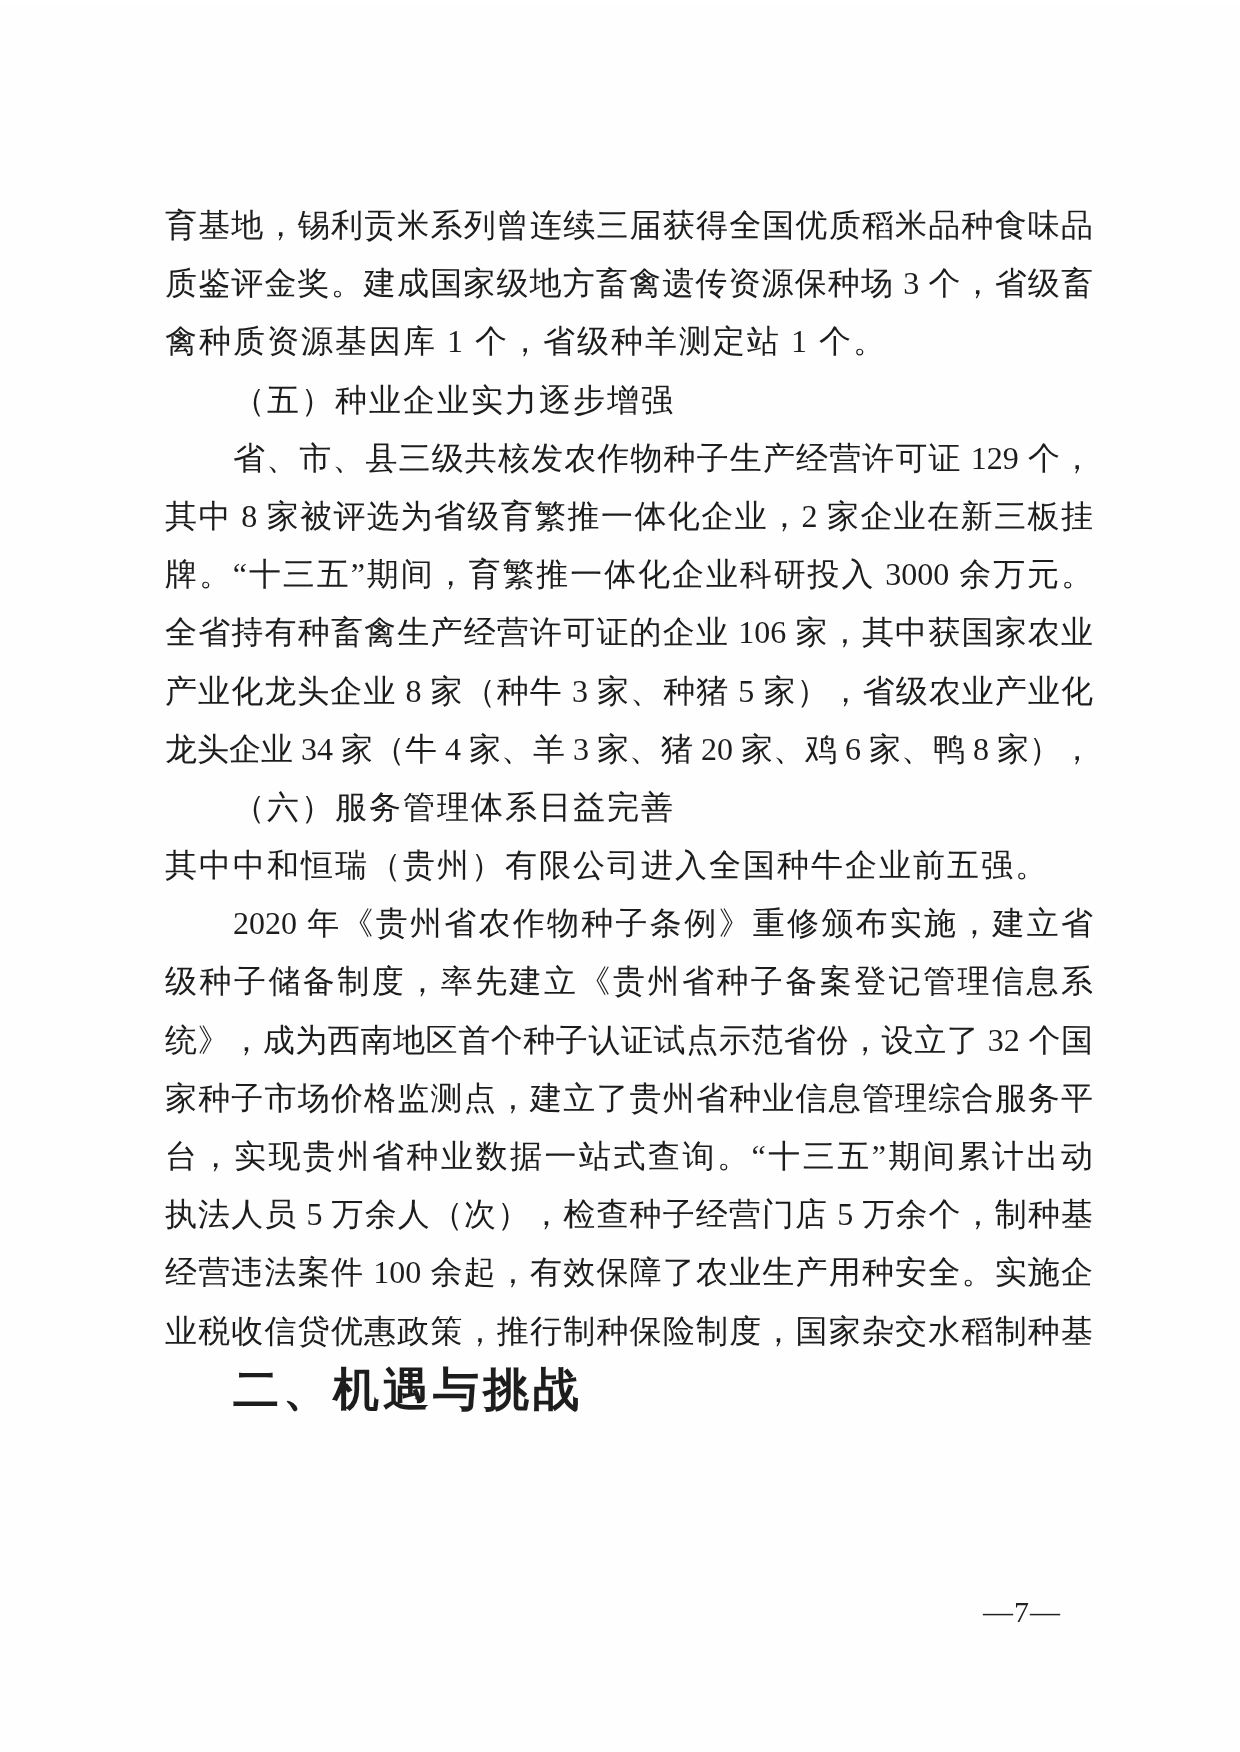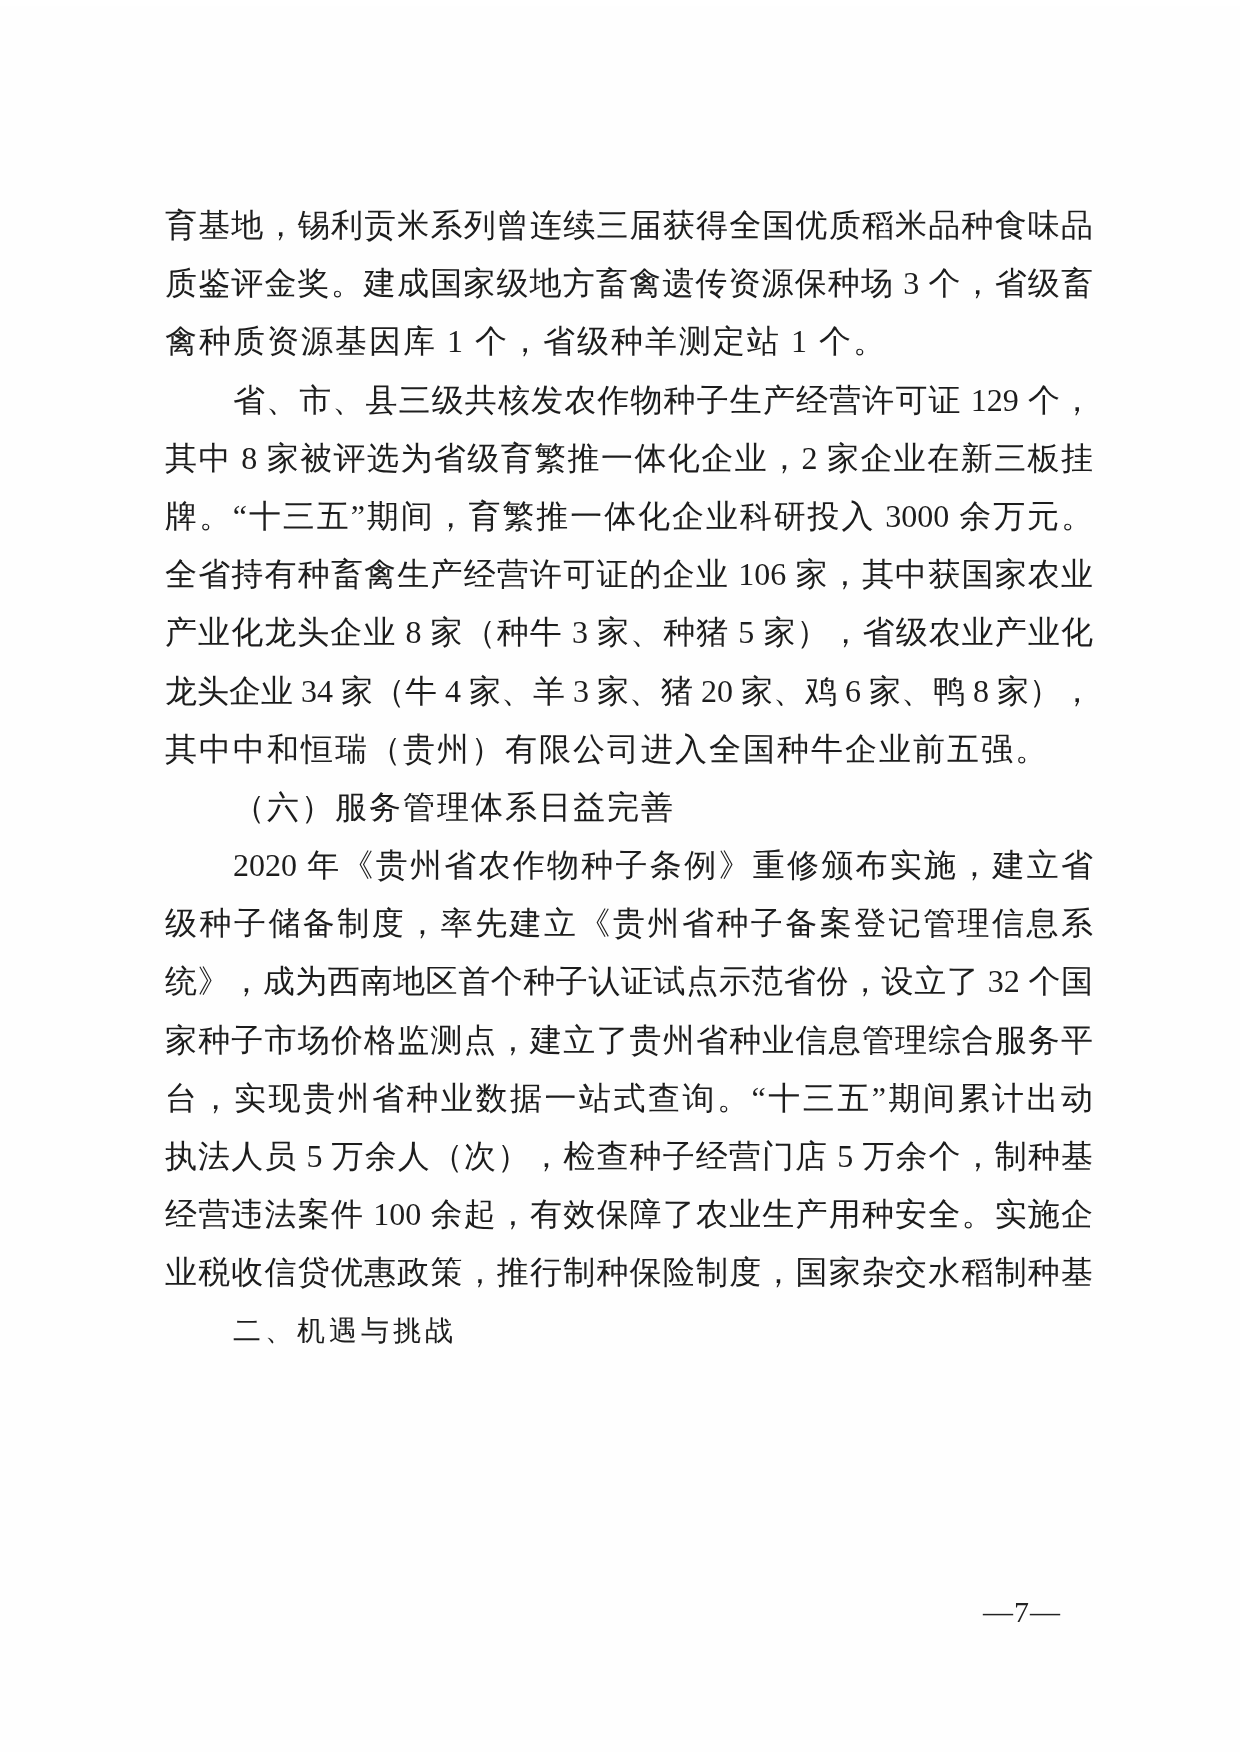--- a/index.html
+++ b/index.html
@@ -36,22 +36,22 @@
   .line.short {
     text-align: left;
     text-align-last: left;
     letter-spacing: 2px;
   }
   .line.indent {
     text-indent: 68px;
   }
   .line.bold-head {
     font-family: "Liberation Sans", "DejaVu Sans", sans-serif;
-    font-weight: 400;
-    font-size: 28px;
+    font-weight: 700;
+    font-size: 46px;
     letter-spacing: 4px;
     text-align: left;
     text-align-last: left;
   }
   .page-number {
     position: absolute;
     left: 983px;
     top: 1589px;
     font-size: 30px;
     color: #222222;
@@ -60,28 +60,29 @@
   }
 </style>
 </head>
 <body>
 
 <div class="page">
   <div class="text-block">
     <div class="line">育基地，锡利贡米系列曾连续三届获得全国优质稻米品种食味品</div>
     <div class="line">质鉴评金奖。建成国家级地方畜禽遗传资源保种场 3 个，省级畜</div>
     <div class="line short">禽种质资源基因库 1 个，省级种羊测定站 1 个。</div>
+    <div class="line short indent">（五）种业企业实力逐步增强</div>
     <div class="line indent">省、市、县三级共核发农作物种子生产经营许可证 129 个，</div>
     <div class="line">其中 8 家被评选为省级育繁推一体化企业，2 家企业在新三板挂</div>
     <div class="line">牌。“十三五”期间，育繁推一体化企业科研投入 3000 余万元。</div>
     <div class="line">全省持有种畜禽生产经营许可证的企业 106 家，其中获国家农业</div>
     <div class="line">产业化龙头企业 8 家（种牛 3 家、种猪 5 家），省级农业产业化</div>
     <div class="line">龙头企业 34 家（牛 4 家、羊 3 家、猪 20 家、鸡 6 家、鸭 8 家），</div>
+    <div class="line short indent">（六）服务管理体系日益完善</div>
     <div class="line short">其中中和恒瑞（贵州）有限公司进入全国种牛企业前五强。</div>
-    <div class="line short indent">（六）服务管理体系日益完善</div>
     <div class="line indent">2020 年《贵州省农作物种子条例》重修颁布实施，建立省</div>
     <div class="line">级种子储备制度，率先建立《贵州省种子备案登记管理信息系</div>
     <div class="line">统》，成为西南地区首个种子认证试点示范省份，设立了 32 个国</div>
     <div class="line">家种子市场价格监测点，建立了贵州省种业信息管理综合服务平</div>
     <div class="line">台，实现贵州省种业数据一站式查询。“十三五”期间累计出动</div>
     <div class="line">执法人员 5 万余人（次），检查种子经营门店 5 万余个，制种基</div>
     <div class="line">经营违法案件 100 余起，有效保障了农业生产用种安全。实施企</div>
     <div class="line">业税收信贷优惠政策，推行制种保险制度，国家杂交水稻制种基</div>
     <div class="line bold-head indent">二、机遇与挑战</div>
   </div>

